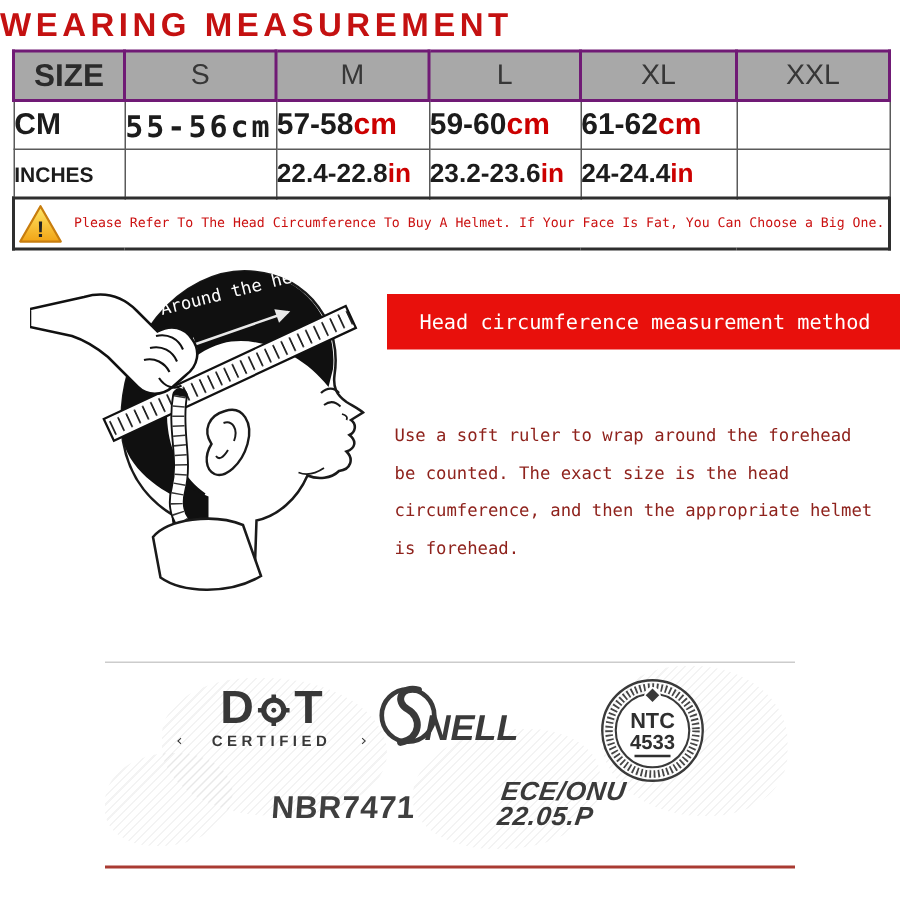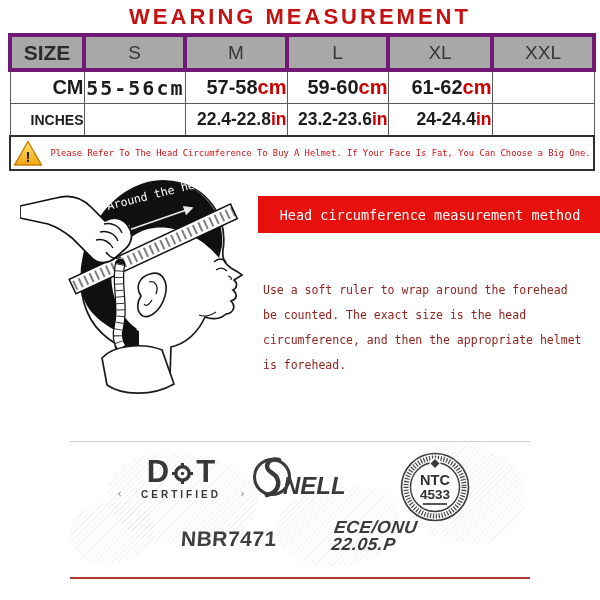--- a/index.html
+++ b/index.html
@@ -1,29 +1,29 @@
 <!DOCTYPE html>
 <html><head>
 <meta charset="utf-8">
 <style>
   html,body{margin:0;padding:0;background:#ffffff;}
   .stage{position:relative;width:600px;height:600px;background:#ffffff;overflow:hidden;
          font-family:"Liberation Sans",sans-serif;}
 
   
-  .page-title{position:absolute;top:4px;left:0;width:600px;text-align:center;
+  .page-title{position:absolute;top:4px;left:0;width:600px;
               color:#c41111;font-size:22px;font-weight:700;letter-spacing:3px;}
 
   
   table.size-table{position:absolute;left:8px;top:33px;width:584px;border-collapse:collapse;
                    table-layout:fixed;background:#fff;}
-  table.size-table th{background:#a8a8a8;border:4px solid #701a75;height:29px;
+  table.size-table th{background:#a8a8a8;border:2px solid #701a75;height:29px;
                       font-size:19px;font-weight:400;color:#373737;text-align:center;}
   table.size-table th.size-head{font-size:21px;font-weight:700;color:#2b2b2b;}
-  table.size-table td{border:1.6px solid #5a5a5a;text-align:right;vertical-align:middle;
+  table.size-table td{border:1.6px solid #5a5a5a;text-align:left;vertical-align:middle;
                       padding:0;color:#1c1c1c;}
   tr.row-cm td{height:31px;font-size:20px;font-weight:700;}
   tr.row-in td{height:31px;font-size:17.5px;font-weight:700;}
   td.row-label{color:#cc0000;font-size:15px;font-weight:700;}
   tr.row-in td.row-label{font-size:14px;}
   td .unit{color:#cc0000;}
   td.mono-cell{font-family:"DejaVu Sans Mono",monospace;font-size:13.5px;
                letter-spacing:2px;font-weight:700;}
   tr.row-note td{border:2px solid #2e2e2e;height:32px;}
   .note-wrap{display:flex;align-items:center;justify-content:center;gap:7px;padding:0 2px;}

